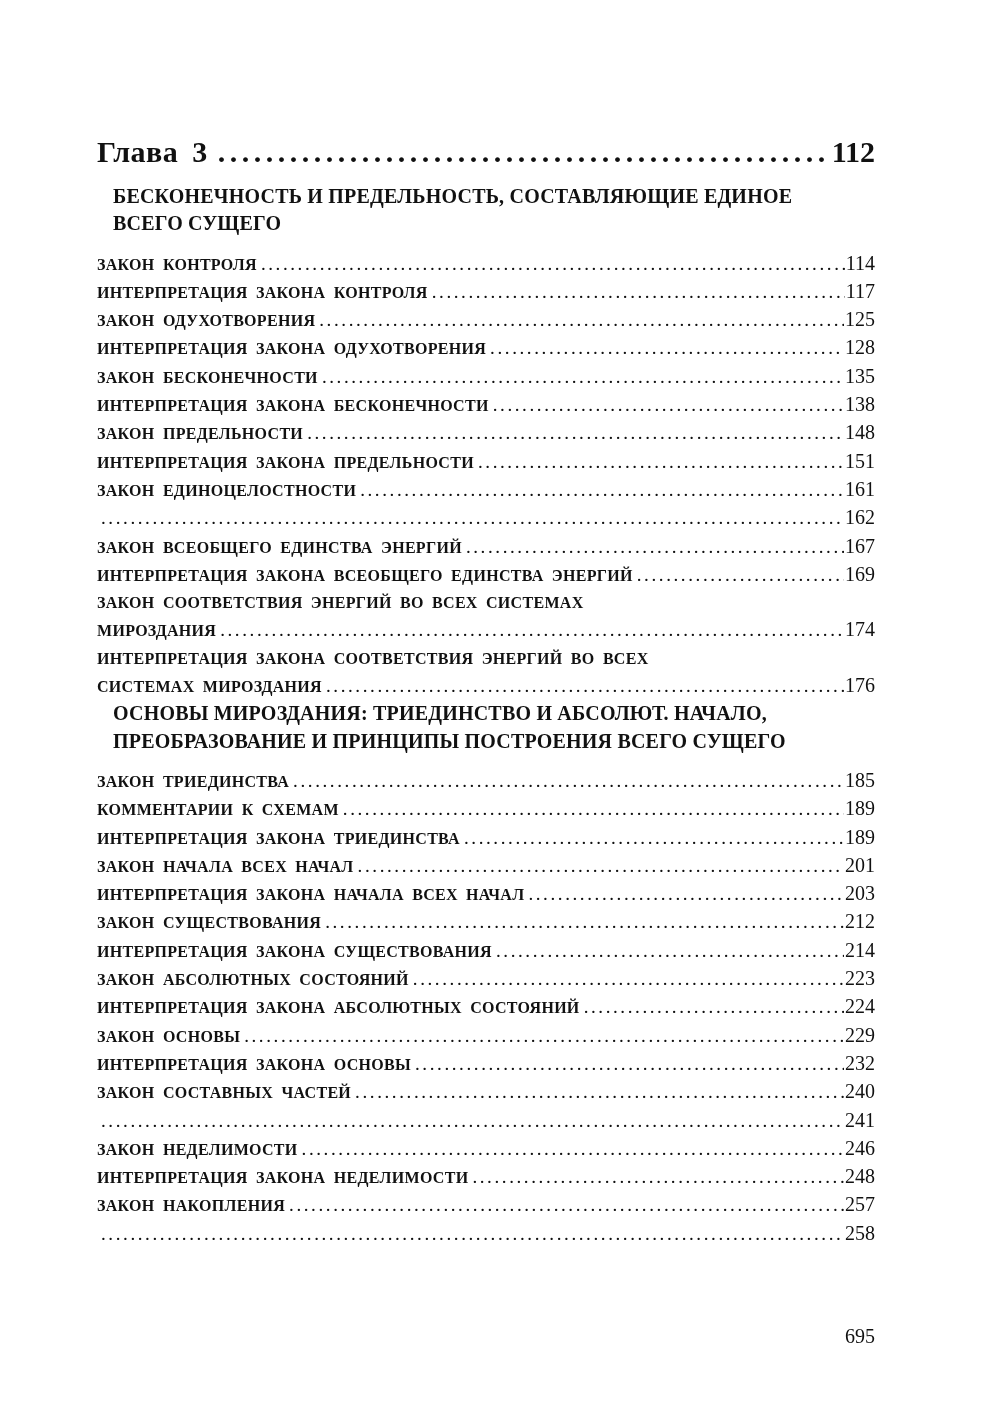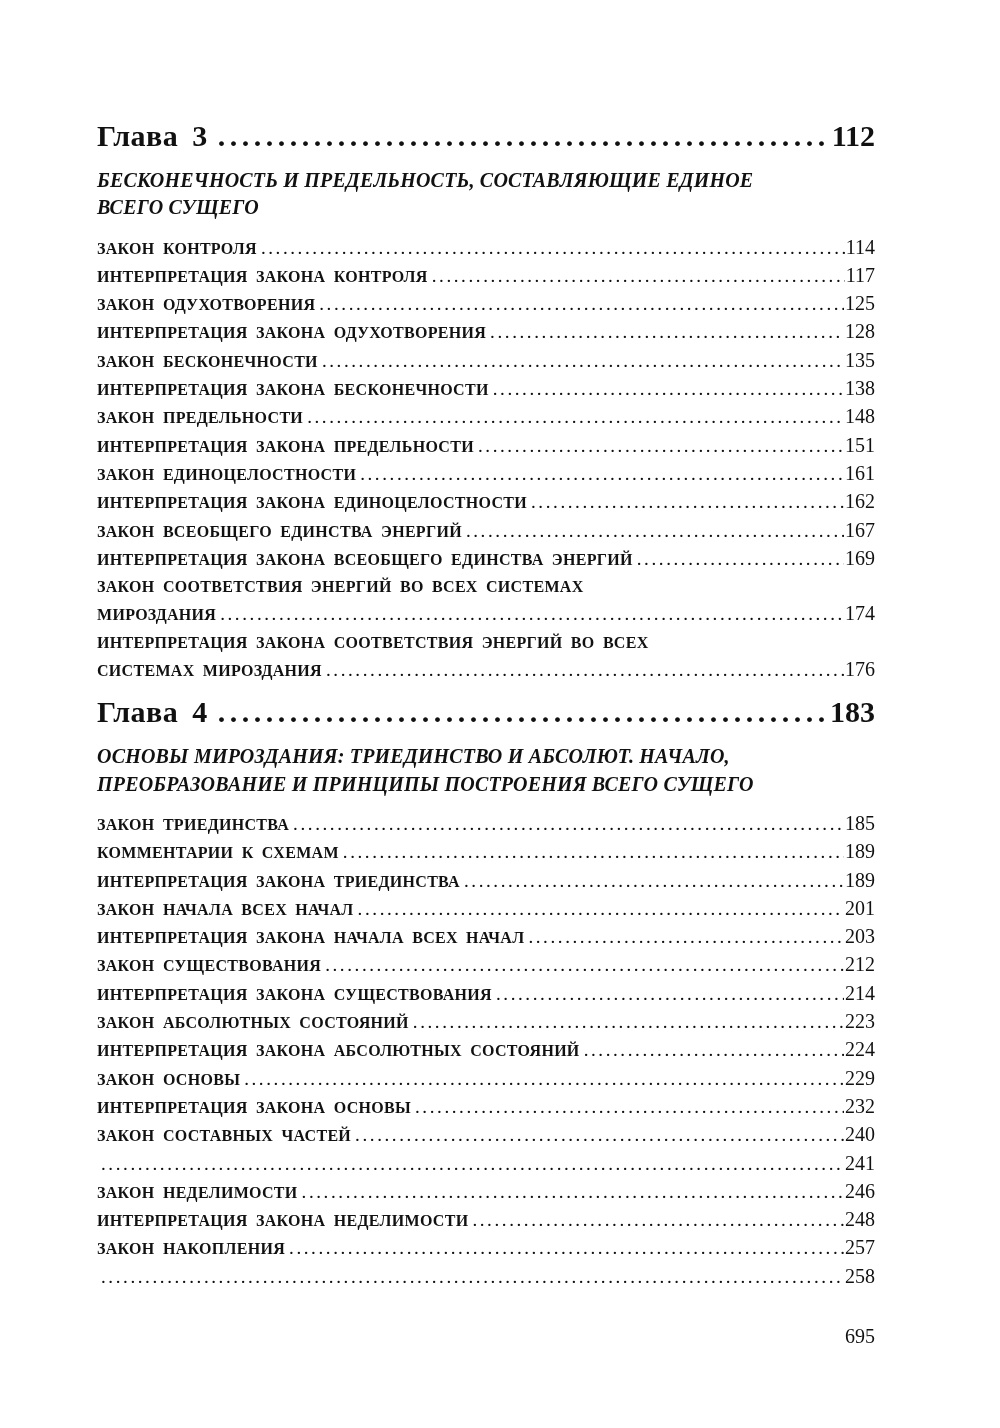--- a/index.html
+++ b/index.html
@@ -19,46 +19,45 @@
     width: 778px;
   }
   
   .chapter-row {
     display: flex;
     align-items: flex-end;
     font-weight: 700;
     font-size: 30px;
     line-height: 36px;
     white-space: nowrap;
-    margin: 0 0 13px 0;
+    margin: 16px 0 13px 0;
   }
   .section + .section .chapter-row { margin-top: 10px; }
   .chapter-title { letter-spacing: 0.5px; word-spacing: 6px; }
   .chapter-leader {
     flex: 1 1 auto;
     overflow: hidden;
     margin: 0 6px 0 10px;
     min-width: 0;
   }
   .chapter-leader::after {
     content: "....................................................................................................";
     letter-spacing: 4.5px;
     font-weight: 700;
     font-size: 30px;
   }
   .chapter-page { flex: 0 0 auto; }
 
   
   .subtitle {
     font-weight: 700;
-    font-style: italic;
     font-size: 20px;
     line-height: 27.3px;
     letter-spacing: 0.2px;
-    margin: 0 0 12px 0;
+    margin: 0 0 12px 16px;
   }
 
   
   .entry-list { }
   .entry-row {
     display: flex;
     align-items: baseline;
     line-height: 27.3px;
     white-space: nowrap;
   }
@@ -154,21 +153,20 @@
             <span class="entry-title">ИНТЕРПРЕТАЦИЯ  ЗАКОНА  ПРЕДЕЛЬНОСТИ</span>
             <span class="leader"></span>
             <span class="entry-page">151</span>
           </div>
           <div class="entry-row">
             <span class="entry-title">ЗАКОН  ЕДИНОЦЕЛОСТНОСТИ</span>
             <span class="leader"></span>
             <span class="entry-page">161</span>
           </div>
           <div class="entry-row">
-            <span class="entry-title">ИНТЕРПРЕТАЦИЯ  ЗАКОНА  ЕДИНОЦЕЛОСТНОСТИ</span>
             <span class="leader"></span>
             <span class="entry-page">162</span>
           </div>
           <div class="entry-row">
             <span class="entry-title">ЗАКОН  ВСЕОБЩЕГО  ЕДИНСТВА  ЭНЕРГИЙ</span>
             <span class="leader"></span>
             <span class="entry-page">167</span>
           </div>
           <div class="entry-row">
             <span class="entry-title">ИНТЕРПРЕТАЦИЯ  ЗАКОНА  ВСЕОБЩЕГО  ЕДИНСТВА ЭНЕРГИЙ</span>
@@ -188,25 +186,20 @@
           </div>
           <div class="entry-row">
             <span class="entry-title">СИСТЕМАХ  МИРОЗДАНИЯ</span>
             <span class="leader"></span>
             <span class="entry-page">176</span>
           </div>
         </div>
   </section>
 
   <section class="section">
-    <div class="chapter-row">
-      <span class="chapter-title">Глава  4</span>
-      <span class="chapter-leader"></span>
-      <span class="chapter-page">183</span>
-    </div>
     <div class="subtitle">
           <div>ОСНОВЫ МИРОЗДАНИЯ: ТРИЕДИНСТВО И АБСОЛЮТ. НАЧАЛО,</div>
           <div>ПРЕОБРАЗОВАНИЕ И ПРИНЦИПЫ ПОСТРОЕНИЯ ВСЕГО СУЩЕГО</div>
         </div>
     <div class="entry-list">
           <div class="entry-row">
             <span class="entry-title">ЗАКОН  ТРИЕДИНСТВА</span>
             <span class="leader"></span>
             <span class="entry-page">185</span>
           </div>

